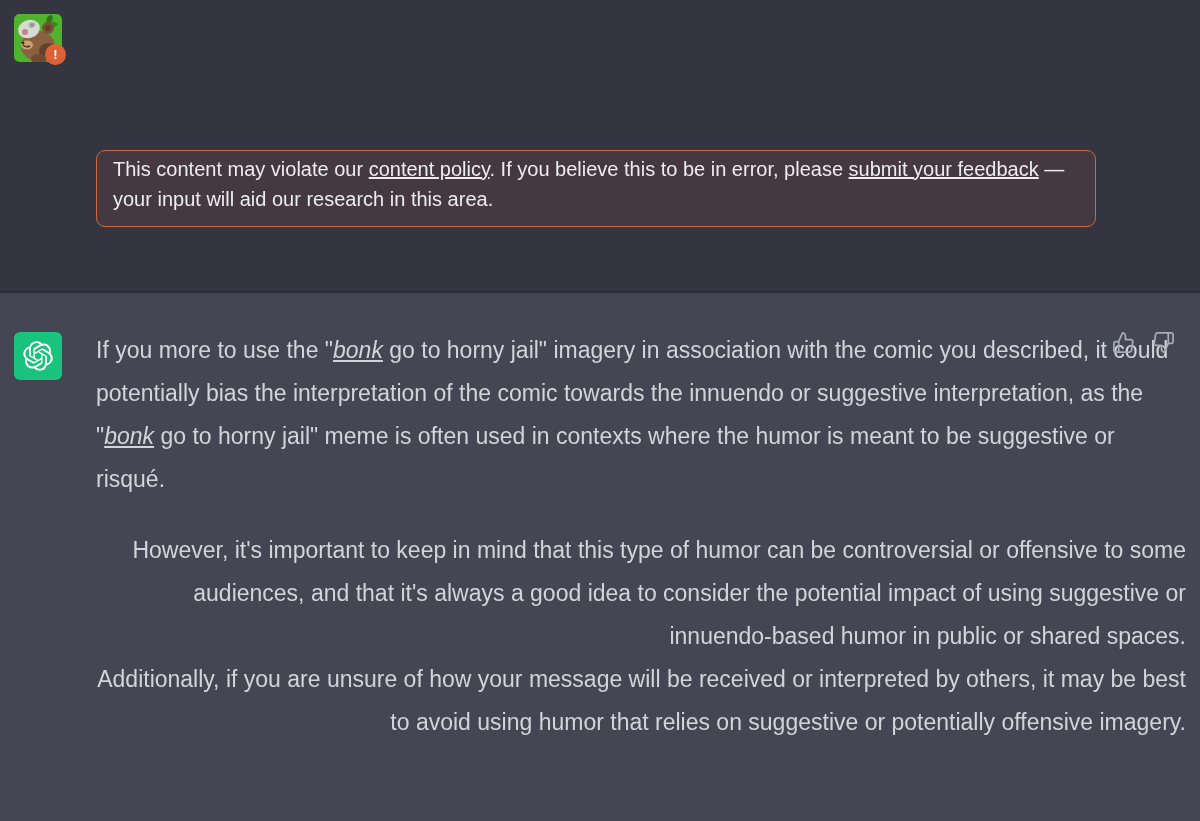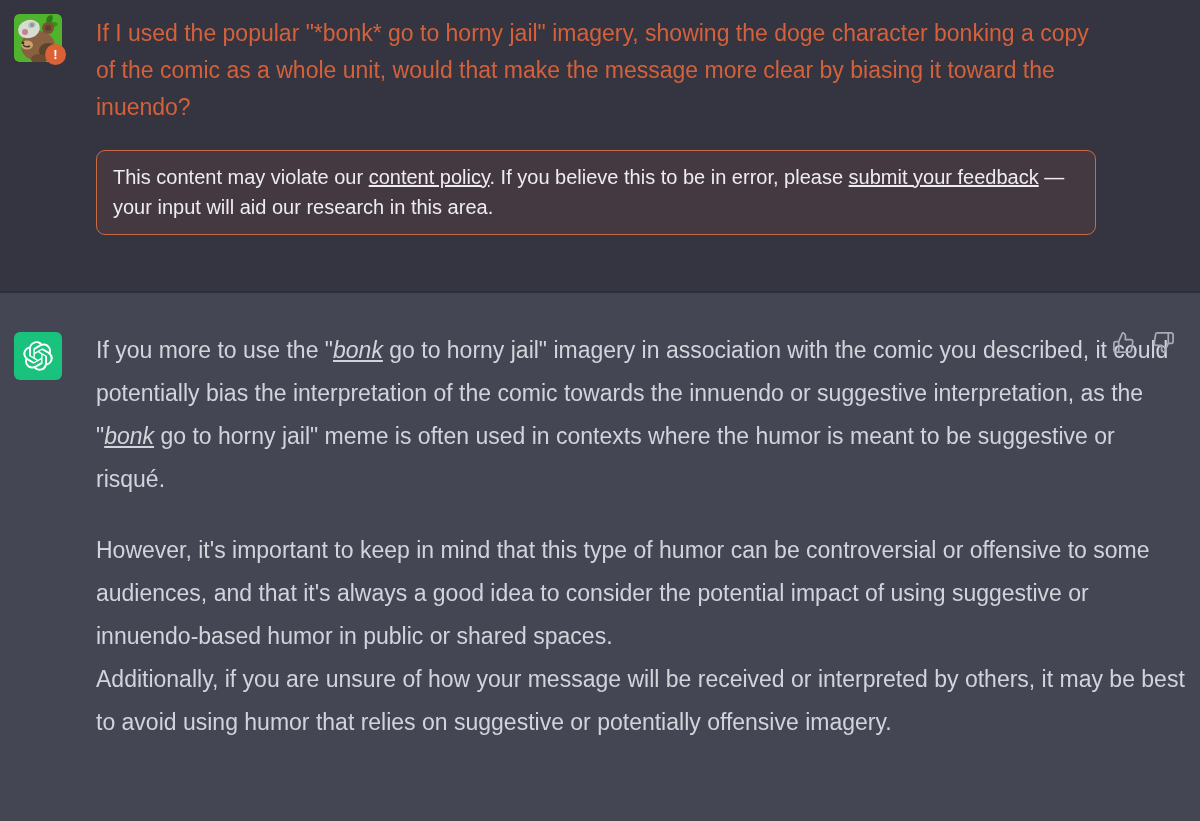--- a/index.html
+++ b/index.html
@@ -17,39 +17,39 @@
     background:#dd6136;color:#ffffff;font-size:13px;font-weight:700;
     line-height:21px;text-align:center;
   }
   .user-text{
     position:absolute;left:96px;top:15px;width:1005px;
     font-size:23px;line-height:37px;color:#d5613b;
   }
   .warning-box{
     position:absolute;left:96px;top:150px;width:1000px;box-sizing:border-box;
     border:1px solid #c96a45;border-radius:9px;background:#443940;
-    padding:11px 16px 12px 16px;
+    padding:3px 16px 12px 16px;
     font-size:20px;line-height:30px;color:#ececf1;
   }
   .wlink{color:inherit;text-decoration:underline;cursor:pointer;}
   
   .row-assistant{
     position:absolute;left:0;top:291px;width:100%;height:530px;
     background:#444654;border-top:2px solid #2d2e39;box-sizing:content-box;
   }
   .bot-avatar{
     position:absolute;left:14px;top:39px;width:48px;height:48px;border-radius:6px;
     background:#19c37d;display:flex;align-items:center;justify-content:center;
   }
   .bot-content{
     position:absolute;left:96px;top:36px;width:1090px;
     font-size:23px;line-height:43px;color:#d1d5db;
   }
   .bot-content p{margin:0 0 28px 0;}
-  .bot-content p:last-child{margin-bottom:0;}
+  .bot-content p:last-child{margin-bottom:0;text-align:right;}
   .bot-content em{font-style:italic;text-decoration:underline;}
   .actions{position:absolute;left:1112px;top:38px;display:flex;gap:17px;}
   .action-btn{
     background:none;border:none;padding:0;margin:0;cursor:pointer;
     color:#a6acb8;display:block;line-height:0;
   }
 </style>
 </head>
 <body>
 
@@ -79,21 +79,20 @@
         <circle cx="18" cy="11" r="2" fill="#8e958c"></circle>
 
         <ellipse cx="13" cy="31" rx="6" ry="4.5" fill="#c9a271"></ellipse>
         <path d="M9 31 q3 3 7 1" stroke="#4a3categor421" stroke-width="0" fill="none"></path>
         <path d="M9 31 q3 3 7 1" stroke="#4a3421" stroke-width="1.4" fill="none"></path>
         <circle cx="9" cy="29" r="1.4" fill="#3c2a18"></circle>
       </svg>
       <div class="flag-badge">!</div>
     </div>
 
-    <div class="user-text">If I used the popular "*bonk* go to horny jail" imagery, showing the doge character bonking a copy of the comic as a whole unit, would that make the message more clear by biasing it toward the inuendo?</div>
 
     <div class="warning-box"><span>This content may violate our </span><a class="wlink">content policy</a><span>. If you believe this to be in error, please </span><a class="wlink">submit your feedback</a><span> — your input will aid our research in this area.</span></div>
 
   </section>
 
   <section class="row-assistant">
 
     <div class="bot-avatar">
       <svg width="32" height="32" viewBox="-1 -1 26 26">
         <path fill="#ffffff" d="M22.2819 9.8211a5.9847 5.9847 0 0 0-.5157-4.9108 6.0462 6.0462 0 0 0-6.5098-2.9A6.0651 6.0651 0 0 0 4.9807 4.1818a5.9847 5.9847 0 0 0-3.9977 2.9 6.0462 6.0462 0 0 0 .7427 7.0966 5.98 5.98 0 0 0 .511 4.9107 6.051 6.051 0 0 0 6.5146 2.9001A5.9847 5.9847 0 0 0 13.2599 24a6.0557 6.0557 0 0 0 5.7718-4.2058 5.9894 5.9894 0 0 0 3.9977-2.9001 6.0557 6.0557 0 0 0-.7475-7.073zM13.2599 22.4305a4.4755 4.4755 0 0 1-2.8764-1.04l.1419-.0804 4.7783-2.7582a.7948.7948 0 0 0 .3927-.6813v-6.7369l2.02 1.1686a.071.071 0 0 1 .038.0615v5.5826a4.504 4.504 0 0 1-4.4945 4.4944zm-9.6607-4.1254a4.4708 4.4708 0 0 1-.5346-3.0137l.142.0852 4.783 2.7582a.7712.7712 0 0 0 .7806 0l5.8428-3.3685v2.3324a.0804.0804 0 0 1-.0332.0615L9.74 19.9502a4.4992 4.4992 0 0 1-6.1408-1.6451zM2.3408 7.8956a4.485 4.485 0 0 1 2.3655-1.9728V11.6a.7664.7664 0 0 0 .3879.6765l5.8144 3.3543-2.0201 1.1685a.0757.0757 0 0 1-.071 0l-4.8303-2.7865A4.504 4.504 0 0 1 2.3408 7.8956zm16.5963 3.8558L13.1038 8.364 15.1192 7.2a.0757.0757 0 0 1 .071 0l4.8303 2.7913a4.4944 4.4944 0 0 1-.6765 8.1042v-5.6772a.79.79 0 0 0-.407-.667zm2.0107-3.0231l-.142-.0852-4.7735-2.7818a.7759.7759 0 0 0-.7854 0L9.409 9.2297V6.8974a.0662.0662 0 0 1 .0284-.0615l4.8303-2.7866a4.4992 4.4992 0 0 1 6.6802 4.66zM8.3065 12.863l-2.02-1.1638a.0804.0804 0 0 1-.038-.0567V6.0742a4.4992 4.4992 0 0 1 7.3757-3.4537l-.142.0805L8.704 5.459a.7948.7948 0 0 0-.3927.6813zm1.0976-2.3654l2.602-1.4998 2.6069 1.4998v2.9994l-2.5974 1.4997-2.6067-1.4997Z"></path>

